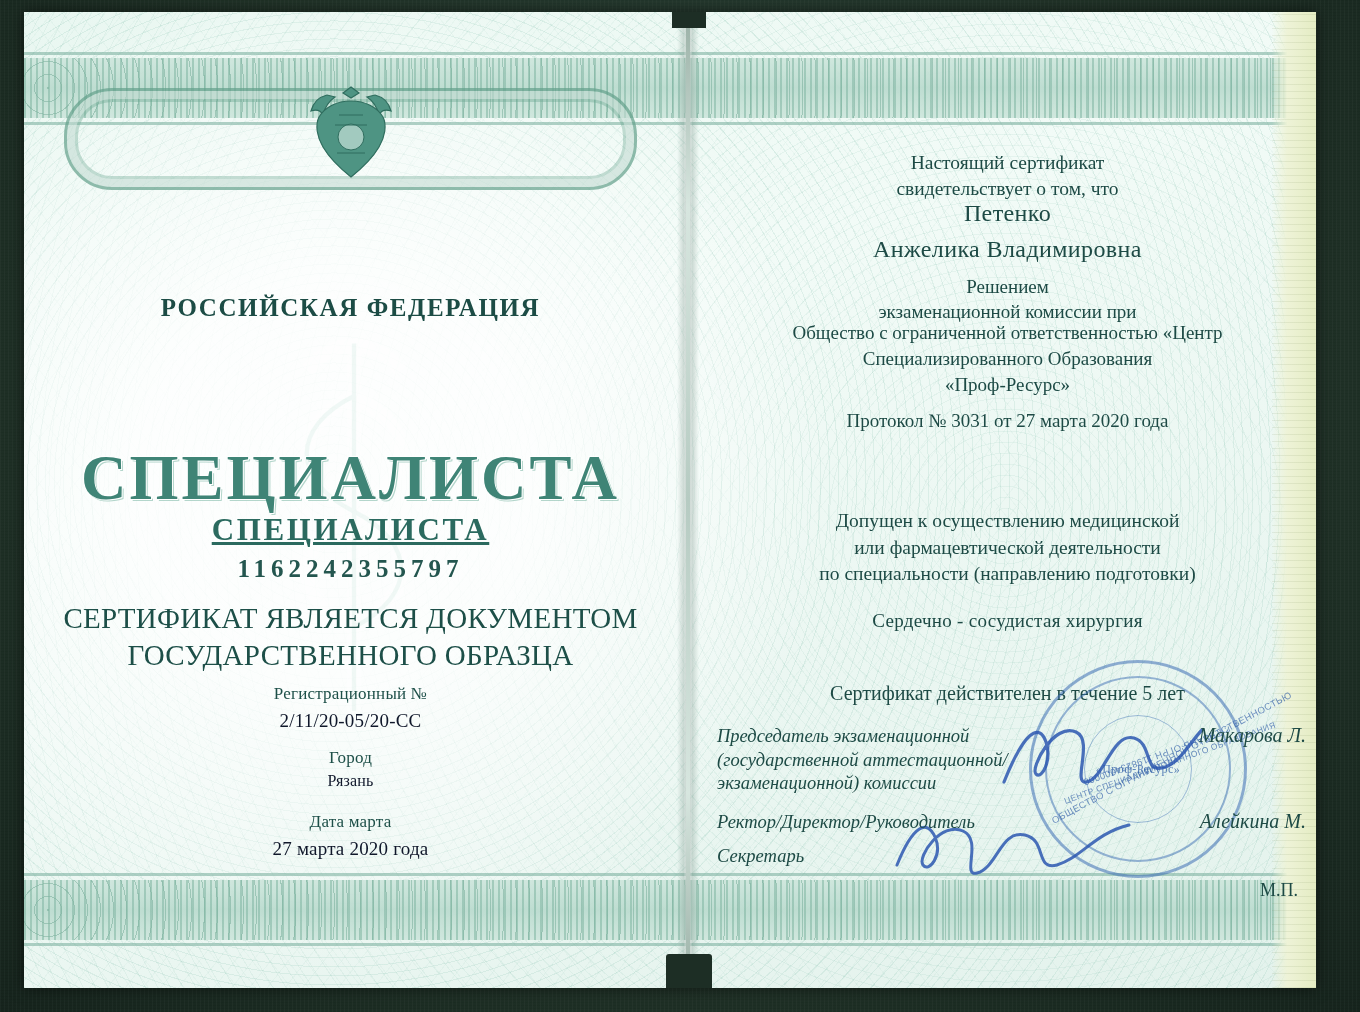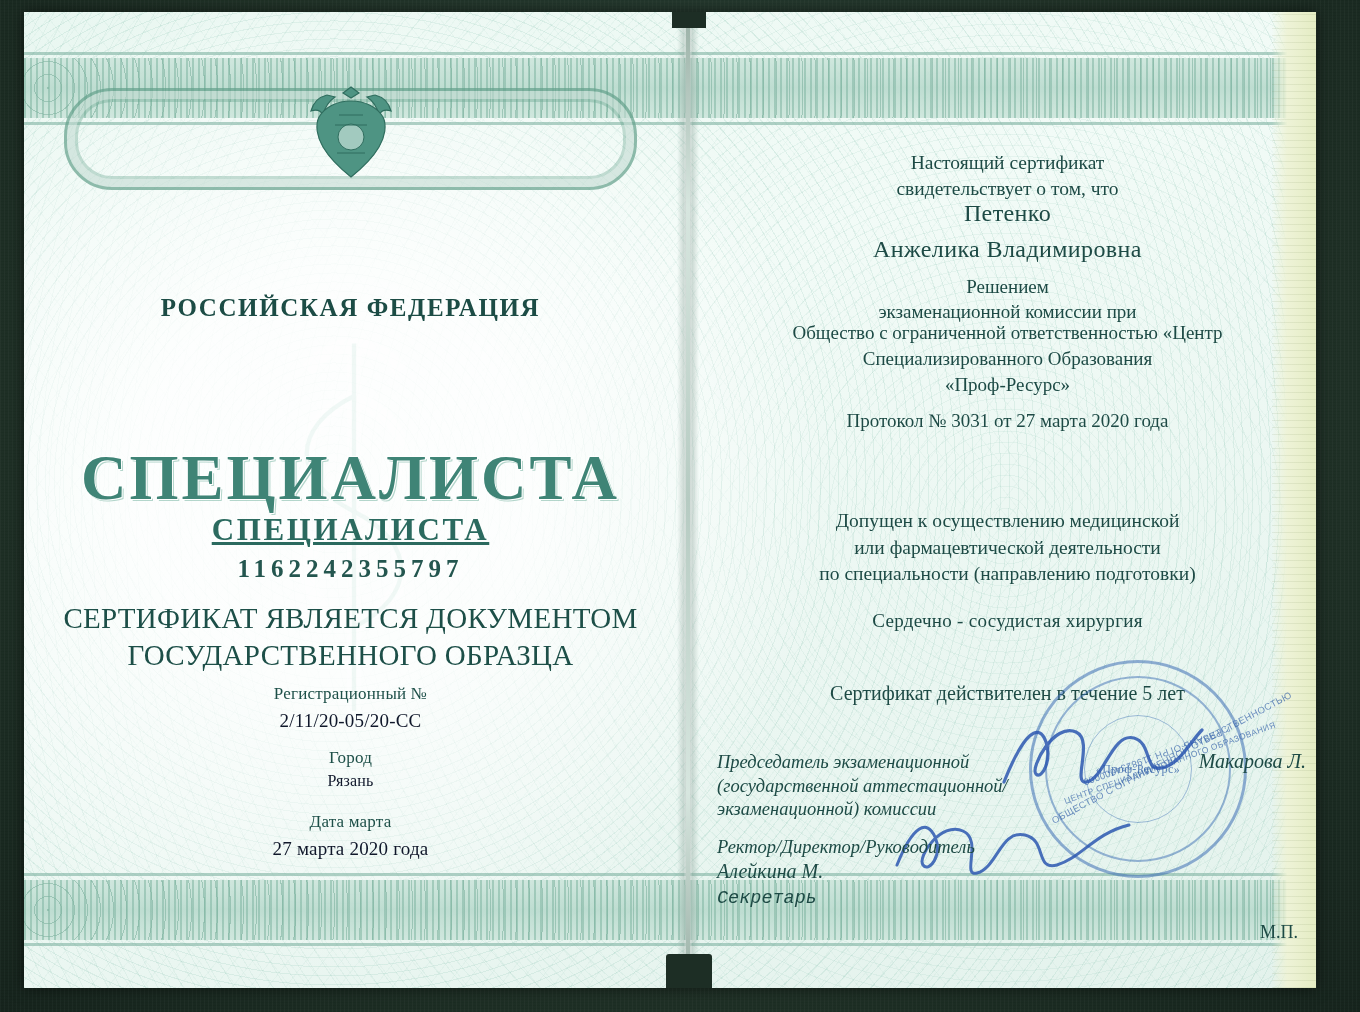--- a/index.html
+++ b/index.html
@@ -274,21 +274,20 @@
     left: 18px;
     right: 10px;
     top: 712px;
     font-size: 18.5px;
   }
   .sig-row {
     display: flex;
     align-items: baseline;
     justify-content: space-between;
     margin-bottom: 2px;
-    margin-top: 26px;
   }
   .sig-left { font-style: italic; line-height: 1.28; }
   .sig-right { font-size: 20px; white-space: nowrap; font-style: italic; }
   .mp { text-align: right; margin-top: 12px; font-size: 18px; padding-right: 8px; }
 
   
   .stamp {
     position: absolute;
     left: 330px;
     top: 648px;
@@ -502,26 +501,26 @@
     <div class="sig-block">
       <div class="sig-row">
         <div class="sig-left">
           <div>Председатель экзаменационной</div>
           <div>(государственной аттестационной/</div>
           <div>экзаменационной) комиссии</div>
         </div>
         <div class="sig-right">Макарова Л.</div>
       </div>
 
-      <div class="sig-row" style="margin-top:14px;flex-direction:column;">
+      <div class="sig-row" style="margin-top:14px;">
         <div class="sig-left">Ректор/Директор/Руководитель</div>
         <div class="sig-right">Алейкина М.</div>
       </div>
 
-      <div class="sig-row" style="margin-top:4px;font-family:Liberation Mono, monospace;">
+      <div class="sig-row" style="margin-top:10px;">
         <div class="sig-left">Секретарь</div>
         <div class="sig-right"></div>
       </div>
 
       <div class="mp">М.П.</div>
     </div>
 
   </div>
 </div>
 

